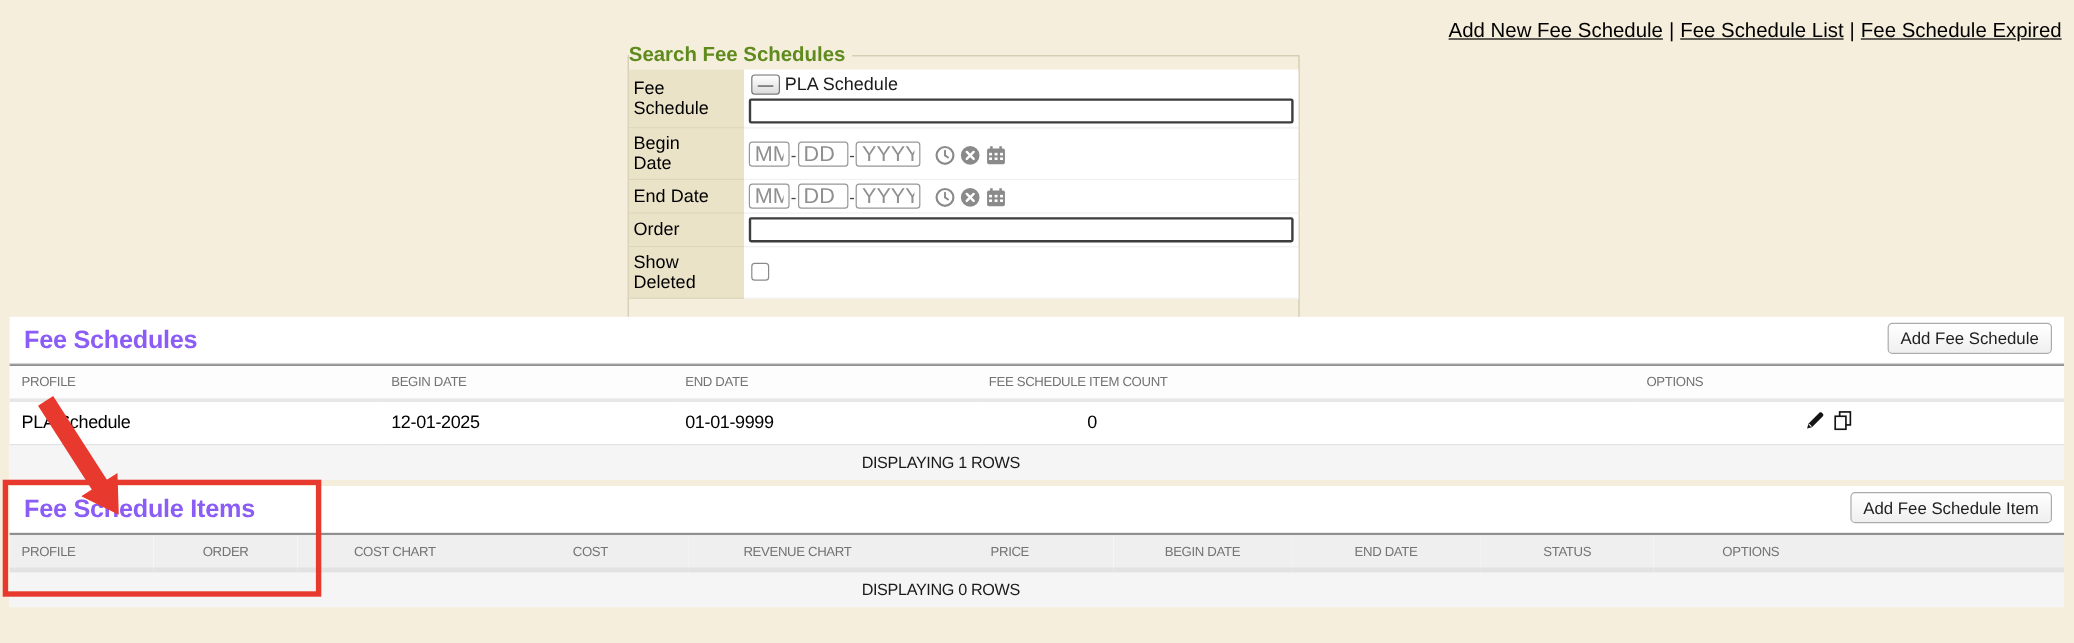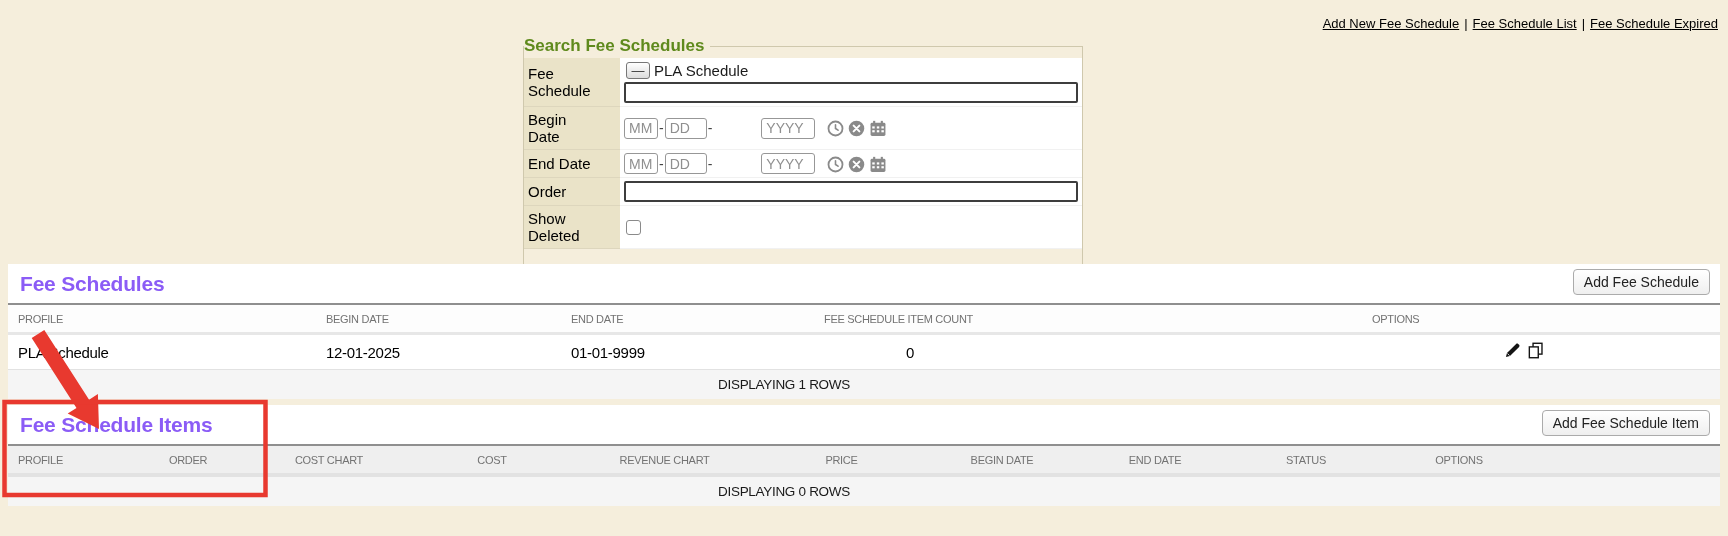--- a/index.html
+++ b/index.html
@@ -6,39 +6,39 @@
   html,body { width:1728px; height:536px; }
   body {
     position: relative;
     overflow: hidden;
     background: #f5eedc;
     font-family: "Liberation Sans", sans-serif;
     color: #000;
   }
 
   
-  .topnav { position:absolute; top:16px; right:10px; font-size:13px; white-space:nowrap; }
+  .topnav { position:absolute; top:16px; right:10px; font-size:17px; white-space:nowrap; }
   .topnav a { color:#000; text-decoration:underline; cursor:pointer; }
   .topnav .sep { margin:0 5px; text-decoration:none; }
 
   
   .search-wrap { position:absolute; left:523px; top:36px; width:560px; }
   fieldset.search { border:1px solid #cfc8ad; padding:2px 0 18px 0; }
   fieldset.search legend { color:#5f8a1d; font-weight:bold; font-size:17px; padding:0 6px 0 0; margin-left:0; }
   table.form { width:100%; border-collapse:collapse; }
   td.flabel { width:96px; background:#eae3c8; font-size:15px; padding:4px 18px 4px 4px; vertical-align:middle; border-bottom:1px solid #ddd6bd; }
   td.ffield { background:#fff; padding:3px 4px; border-bottom:1px solid #f1f1f1; vertical-align:middle; }
   .tagline { display:flex; align-items:center; gap:4px; padding:1px 0 3px 2px; }
   .minus-btn { width:24px; height:17px; line-height:13px; text-align:center; font-size:13px; color:#333;
     border:1px solid #777; border-radius:3px; background:linear-gradient(#ffffff,#dcdcdc); cursor:pointer; }
   .tag-text { font-size:15px; color:#1a1a1a; }
   input.darkinput { width:100%; height:21px; border:2px solid #3d3d3d; border-radius:2px; font-size:14px; padding:0 4px; background:#fff; }
-  input.dpart { height:21px; border:1.5px solid #979797; border-radius:3px; font-size:14px; padding:0 4px; color:#333; background:#fff; }
+  input.dpart { height:21px; border:1.5px solid #979797; border-radius:3px; font-size:18px; padding:0 4px; color:#333; background:#fff; }
   input.dpart::placeholder, input.darkinput::placeholder { color:#8f8f8f; }
-  .w-mm { width:34px; } .w-dd { width:42px; } .w-yy { width:54px;margin-left:48px; }
+  .w-mm { width:34px; } .w-dd { width:42px; } .w-yy { width:54px; }
   .hy { color:#444; font-size:14px; margin:0 1px; }
   .dicons { display:inline-flex; align-items:center; gap:4px; margin-left:7px; vertical-align:middle; }
   .dicons svg { display:block; cursor:pointer; }
   input.cbx { appearance:none; -webkit-appearance:none; width:15px; height:15px; border:1.5px solid #8a8a8a; border-radius:3px; background:#fff; margin-left:2px; vertical-align:middle; cursor:pointer; }
   .search-btn { display:block; margin:8px auto 0; font-size:15px; padding:2px 13px; color:#000;
     background:linear-gradient(#fefefe,#e3e3e3); border:1px solid #858585; border-radius:3px; cursor:pointer; }
 
   
   .panel { position:absolute; left:8px; right:8px; background:#fff; }
   #panel-schedules { top:264px; }

